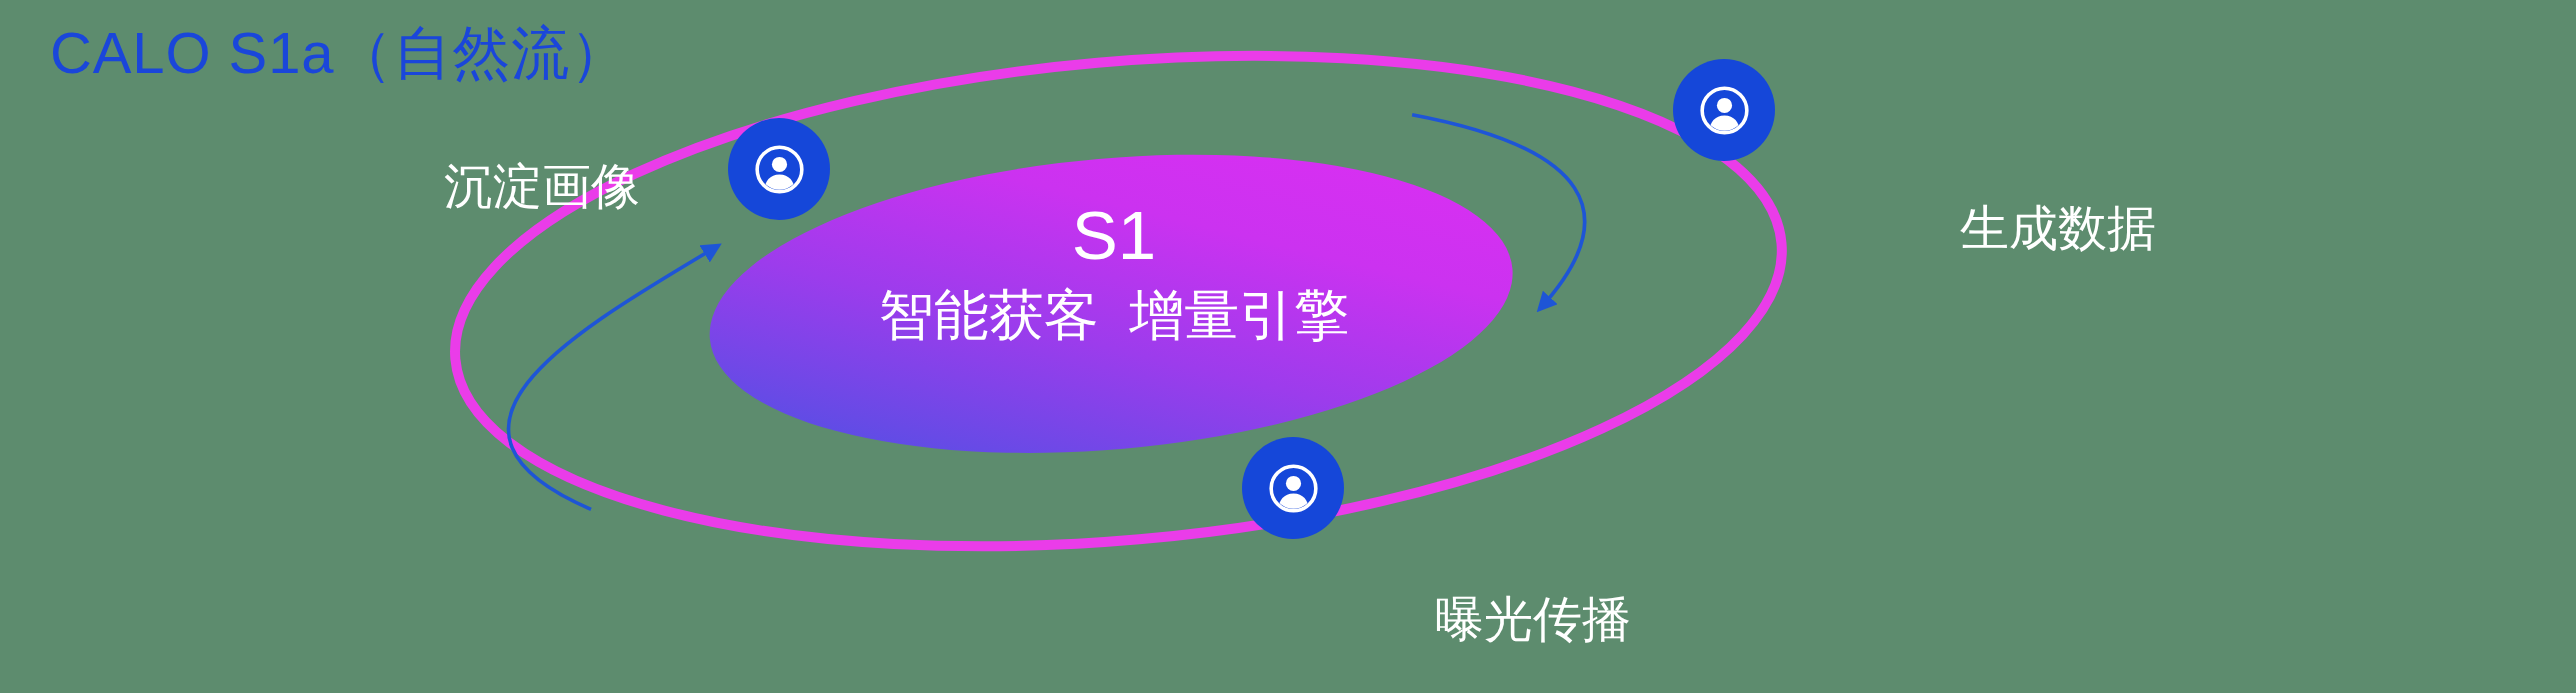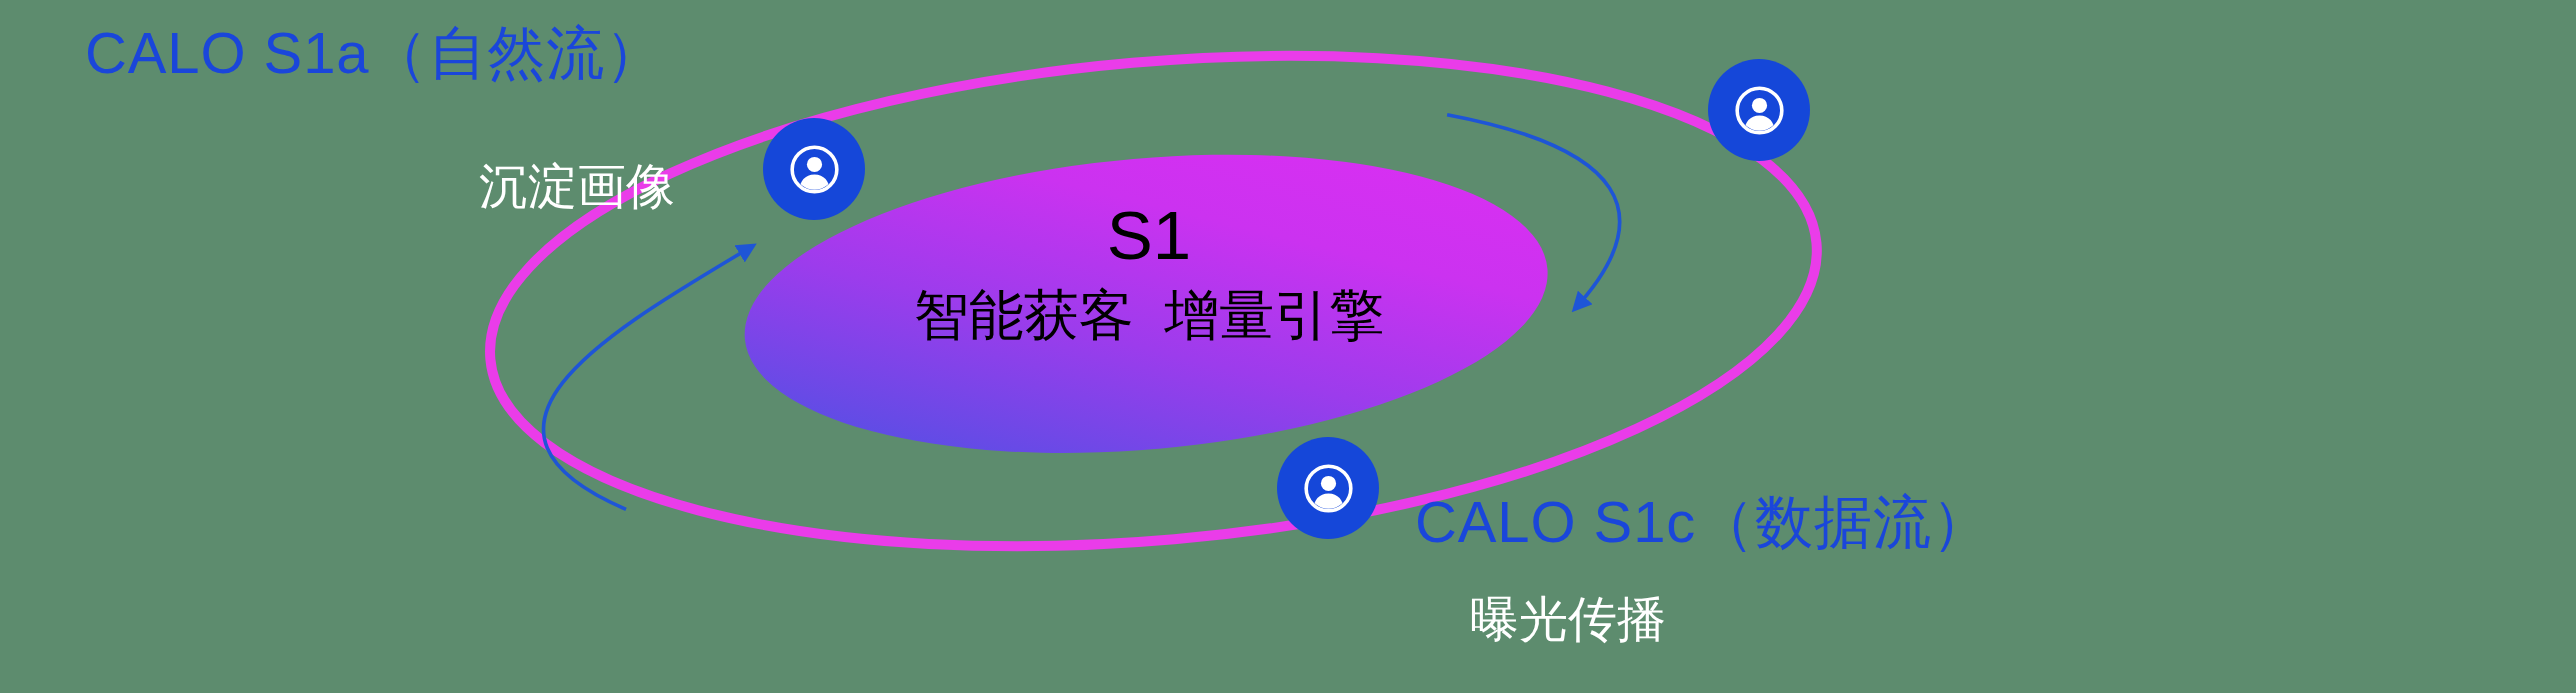--- a/index.html
+++ b/index.html
@@ -8,21 +8,20 @@
     background: #5d8c6e;
     font-family: "Liberation Sans", sans-serif;
     overflow: hidden;
   }
   .canvas {
     position: relative;
     width: 2360px;
     height: 694px;
     background: #5d8c6e;
     overflow: hidden;
-    margin-left: 35px;
   }
   .bg-svg { position: absolute; left: 0; top: 0; }
 
   .label {
     position: absolute;
     color: #1a46da;
     font-size: 58px;
     font-weight: 500;
     letter-spacing: 0.9px;
     white-space: nowrap;
@@ -45,21 +44,21 @@
     display: flex;
     align-items: center;
     justify-content: center;
   }
   .core-text {
     position: absolute;
     left: 1114px;
     top: 198px;
     transform: translateX(-50%);
     text-align: center;
-    color: #000000;
+    color: #ffffff;
   }
   .core-title {
     font-size: 69px;
     font-weight: 500;
     line-height: 1.1;
   }
   .core-subtitle {
     font-size: 55px;
     margin-top: 11px;
     white-space: pre;
@@ -113,34 +112,34 @@
       <circle cx="30" cy="30" r="20" fill="none" stroke="#ffffff" stroke-width="3.2"></circle>
       <clipPath id="clipN2">
           <circle cx="30" cy="30" r="18.2"></circle>
         </clipPath>
       <g clip-path="url(#clipN2)" fill="#ffffff">
         <circle cx="30" cy="25.5" r="6.8"></circle>
         <path d="M30 34.5 c -8.5 0 -13.5 6.5 -13.5 14 l 27 0 c 0 -7.5 -5 -14 -13.5 -14 z"></path>
       </g>
     </svg>
   </div>
+  <div class="sublabel" style="left:1960px; top:202px;">生成数据</div>
 
   <div class="node" style="left:1242px; top:437px;">
     <svg viewBox="0 0 60 60" width="67" height="67">
       <circle cx="30" cy="30" r="20" fill="none" stroke="#ffffff" stroke-width="3.2"></circle>
       <clipPath id="clipN3">
           <circle cx="30" cy="30" r="18.2"></circle>
         </clipPath>
       <g clip-path="url(#clipN3)" fill="#ffffff">
         <circle cx="30" cy="25.5" r="6.8"></circle>
         <path d="M30 34.5 c -8.5 0 -13.5 6.5 -13.5 14 l 27 0 c 0 -7.5 -5 -14 -13.5 -14 z"></path>
       </g>
     </svg>
   </div>
-  <div class="label" style="left:1380px; top:489px;">CALO S1c（数据流）</div>
   <div class="sublabel" style="left:1435px; top:593px;">曝光传播</div>
 
   <div class="core-text">
     <div class="core-title">S1</div>
     <div class="core-subtitle">智能获客  增量引擎</div>
   </div>
 
 </div>
 
 

